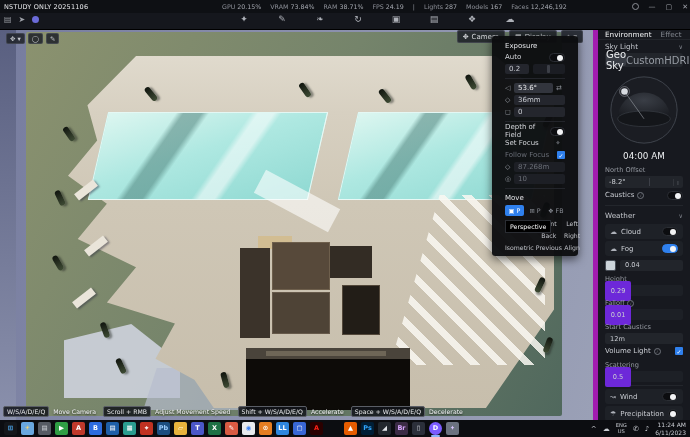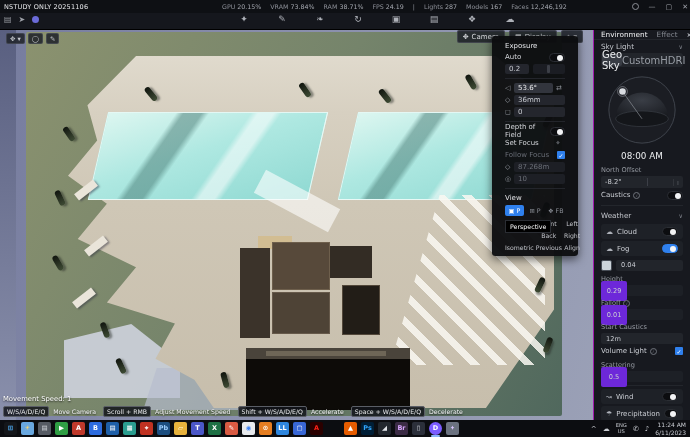--- a/index.html
+++ b/index.html
@@ -106,21 +106,21 @@
 
   
   .hintbar { position:absolute; left:3px; bottom:3px; z-index:20; color:#fff; }
   .hint-speed { font-size:6.8px; text-shadow:0 1px 2px rgba(0,0,0,.8); margin-bottom:3px; }
   .hint-row { display:flex; align-items:center; gap:4px; }
   .kbd { background:rgba(18,20,26,.85); border:1px solid #5a5e66; border-radius:2px;
     padding:1px 3px; font-size:6.2px; color:#e8e9eb; }
   .hint-act { font-size:6.2px; color:#f2f3f5; text-shadow:0 1px 2px rgba(0,0,0,.8); margin-right:3px; }
 
   
-  .sidebar { width:97px; height:390px; background:#17191f; border-left:1px solid #a21caf;
+  .sidebar { width:97px; height:390px; background:#17191f; border-left:5px solid #a21caf;
     color:#c9ccd2; font-size:7px; display:flex; flex-direction:column; overflow:hidden; }
   .sb-tabs { height:17px; display:flex; align-items:center; gap:9px; padding:0 7px; border-bottom:1px solid #23262c; }
   .sb-tab-active { color:#f0f1f3; font-size:7.3px; }
   .sb-tab { color:#83878f; font-size:7.3px; }
   .sb-pick { margin-left:auto; color:#9ea1a8; font-size:6.5px; }
   .sb-sec { padding:0 7px; }
   .sb-hd { height:13px; display:flex; align-items:center; color:#c3c6cc; font-size:7.2px; }
   .sb-hd .chev { margin-left:auto; color:#83878f; font-size:6px; }
   .seg { height:14px; background:#22252b; border-radius:3px; display:flex; padding:1px; margin-bottom:2px; }
   .seg div { flex:1; display:flex; align-items:center; justify-content:center; font-size:10px; color:#989da5; border-radius:2px; }
@@ -310,21 +310,21 @@
         </div>
         <div class="cp-row">
           <span class="cp-ic">◇</span>
           <span class="cp-chip dim grow">87.268m</span>
         </div>
         <div class="cp-row">
           <span class="cp-ic">◎</span>
           <span class="cp-chip dim grow">10</span>
         </div>
         <div class="cp-div"></div>
-        <div class="cp-head">View</div>
+        <div class="cp-head">Move</div>
         <div class="cp-seg">
           <div class="sb active">
             <span>▣</span>
             <span>P</span>
           </div>
           <div class="sb">
             <span>⊞</span>
             <span>P</span>
           </div>
           <div class="sb">
@@ -340,21 +340,20 @@
           <div class="gc">Back</div>
           <div class="gc">Right</div>
           <div class="gc">Isometric</div>
           <div class="gc">Previous</div>
           <div class="gc">Align</div>
           <div class="cp-tooltip">Perspective</div>
         </div>
       </div>
 
       <div class="hintbar">
-        <div class="hint-speed">Movement Speed: 1</div>
         <div class="hint-row">
           <span class="kbd">W/S/A/D/E/Q</span>
           <span class="hint-act">Move Camera</span>
           <span class="kbd">Scroll + RMB</span>
           <span class="hint-act">Adjust Movement Speed</span>
           <span class="kbd">Shift + W/S/A/D/E/Q</span>
           <span class="hint-act">Accelerate</span>
           <span class="kbd">Space + W/S/A/D/E/Q</span>
           <span class="hint-act">Decelerate</span>
         </div>
@@ -387,21 +386,21 @@
               </radialGradient>
             </defs>
             <circle cx="40" cy="40" r="34" fill="#1b1d23" stroke="#4a4e57" stroke-width="0.8"></circle>
             <path d="M13 49 A 27 27 0 0 1 67 49 Z" fill="url(#gdome)"></path>
             <ellipse cx="40" cy="49" rx="27" ry="8" fill="#14161a" stroke="#3a3e46" stroke-width="0.7"></ellipse>
             <line x1="20" y1="21" x2="40" y2="49" stroke="#8b8f97" stroke-width="0.7"></line>
             <circle cx="20" cy="21" r="3.4" fill="#d8dbe0"></circle>
             <circle cx="20" cy="21" r="5" fill="none" stroke="#9ea1a8" stroke-width="0.6"></circle>
           </svg>
         </div>
-        <div class="sb-time">08:00 AM</div>
+        <div class="sb-time">04:00 AM</div>
         <div class="sb-lbl">North Offset</div>
         <div class="sb-input">
           <span>-8.2°</span>
           <span class="tick"></span>
           <span class="handle">⁞</span>
         </div>
         <div class="sb-rowline">
           <span>Caustics</span>
           <span class="info">i</span>
           <span class="tg"></span>

